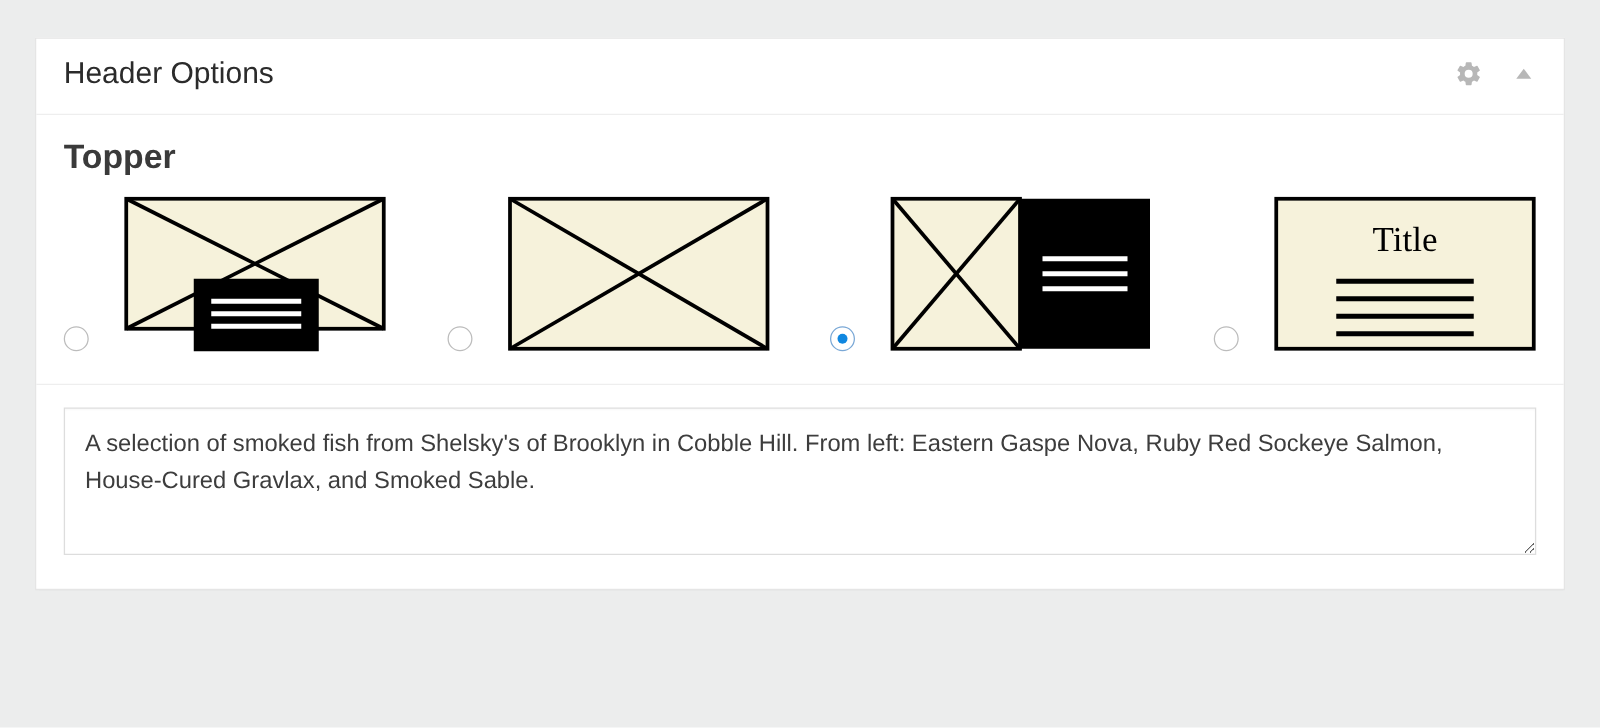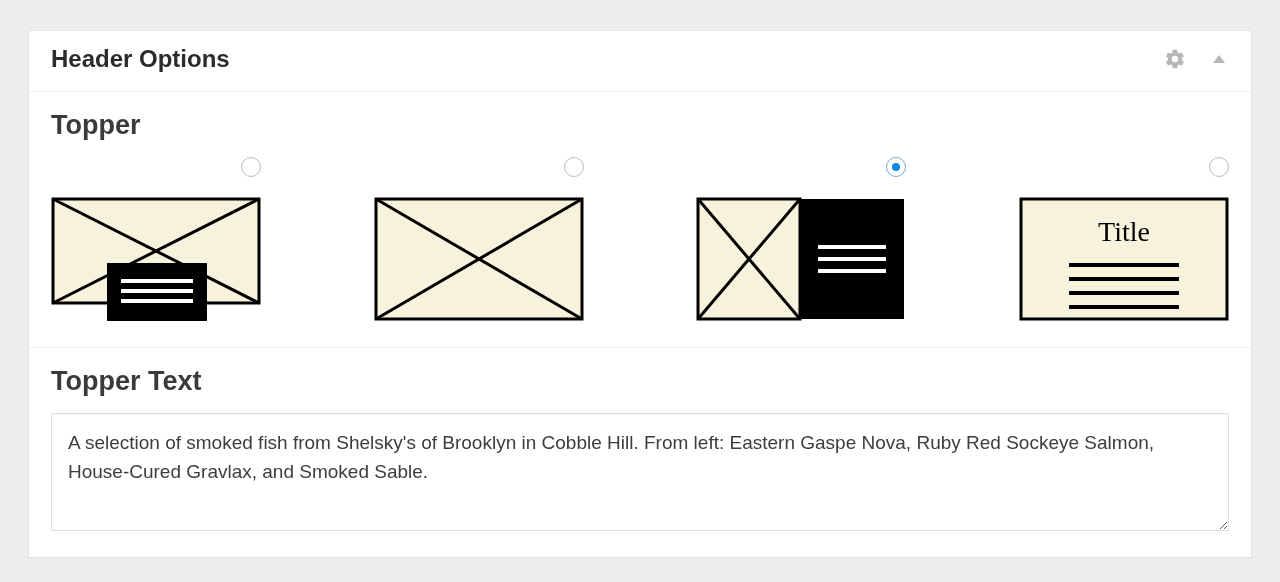--- a/index.html
+++ b/index.html
@@ -20,21 +20,21 @@
   }
   .panel-header {
     display: flex;
     align-items: center;
     justify-content: space-between;
     padding: 14px 20px 18px 22px;
     border-bottom: 1px solid #eee;
   }
   .panel-title {
     font-size: 24px;
-    font-weight: 700;
+    font-weight: 400;
     color: #2b2b2b;
   }
   .panel-header-controls {
     display: flex;
     align-items: center;
     gap: 20px;
     color: #bbb;
   }
   .icon-btn {
     display: inline-flex;
@@ -59,23 +59,22 @@
   }
   .options-row {
     display: flex;
     justify-content: space-between;
     align-items: flex-end;
     gap: 18px;
   }
   .option {
     display: flex;
     align-items: flex-end;
-    gap: 16px;
+    gap: 28px;
     cursor: pointer;
-    flex-direction: column;
   }
   .radio {
     width: 20px;
     height: 20px;
     border: 1.5px solid #bcbcbc;
     border-radius: 50%;
     background: #fff;
     flex: 0 0 auto;
     position: relative;
     margin-bottom: 4px;
@@ -193,18 +192,17 @@
               <line x1="50" y1="96" x2="160" y2="96" stroke="#000" stroke-width="4"></line>
               <line x1="50" y1="110" x2="160" y2="110" stroke="#000" stroke-width="4"></line>
             </svg>
           </div>
         </div>
 
       </div>
     </div>
 
     <div class="section topper-text">
-      <div class="section-title">Topper Text</div>
       <textarea class="textarea" style="">A selection of smoked fish from Shelsky's of Brooklyn in Cobble Hill. From left: Eastern Gaspe Nova, Ruby Red Sockeye Salmon, House-Cured Gravlax, and Smoked Sable.</textarea>
     </div>
 
   </div>
 </div>
 
 </body></html>

